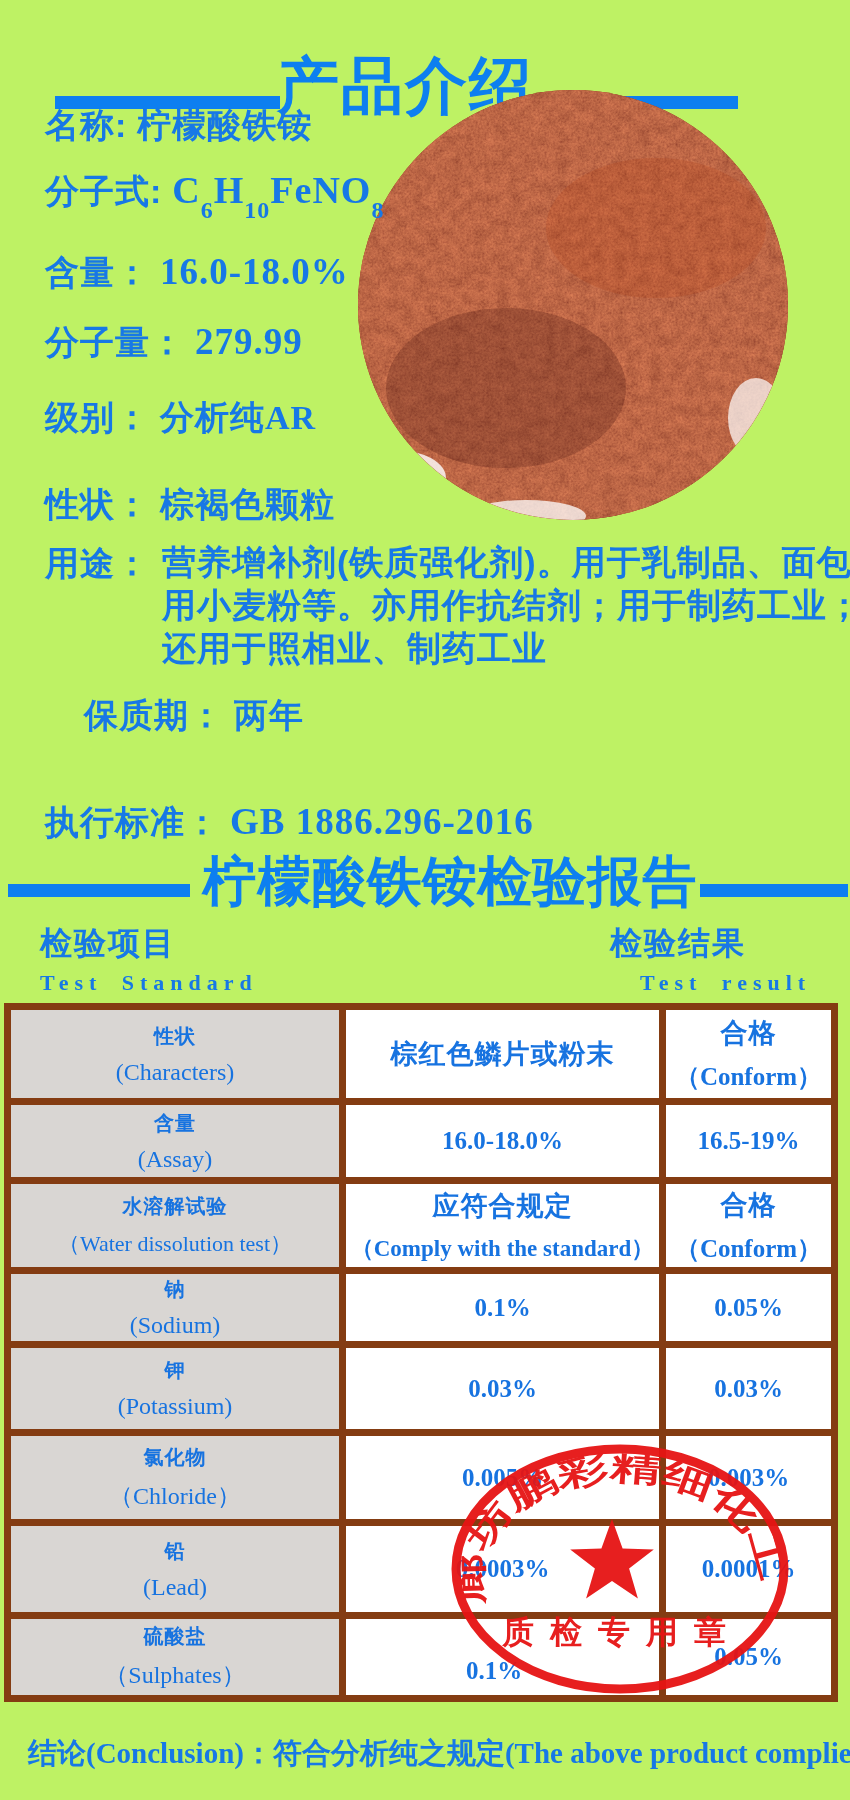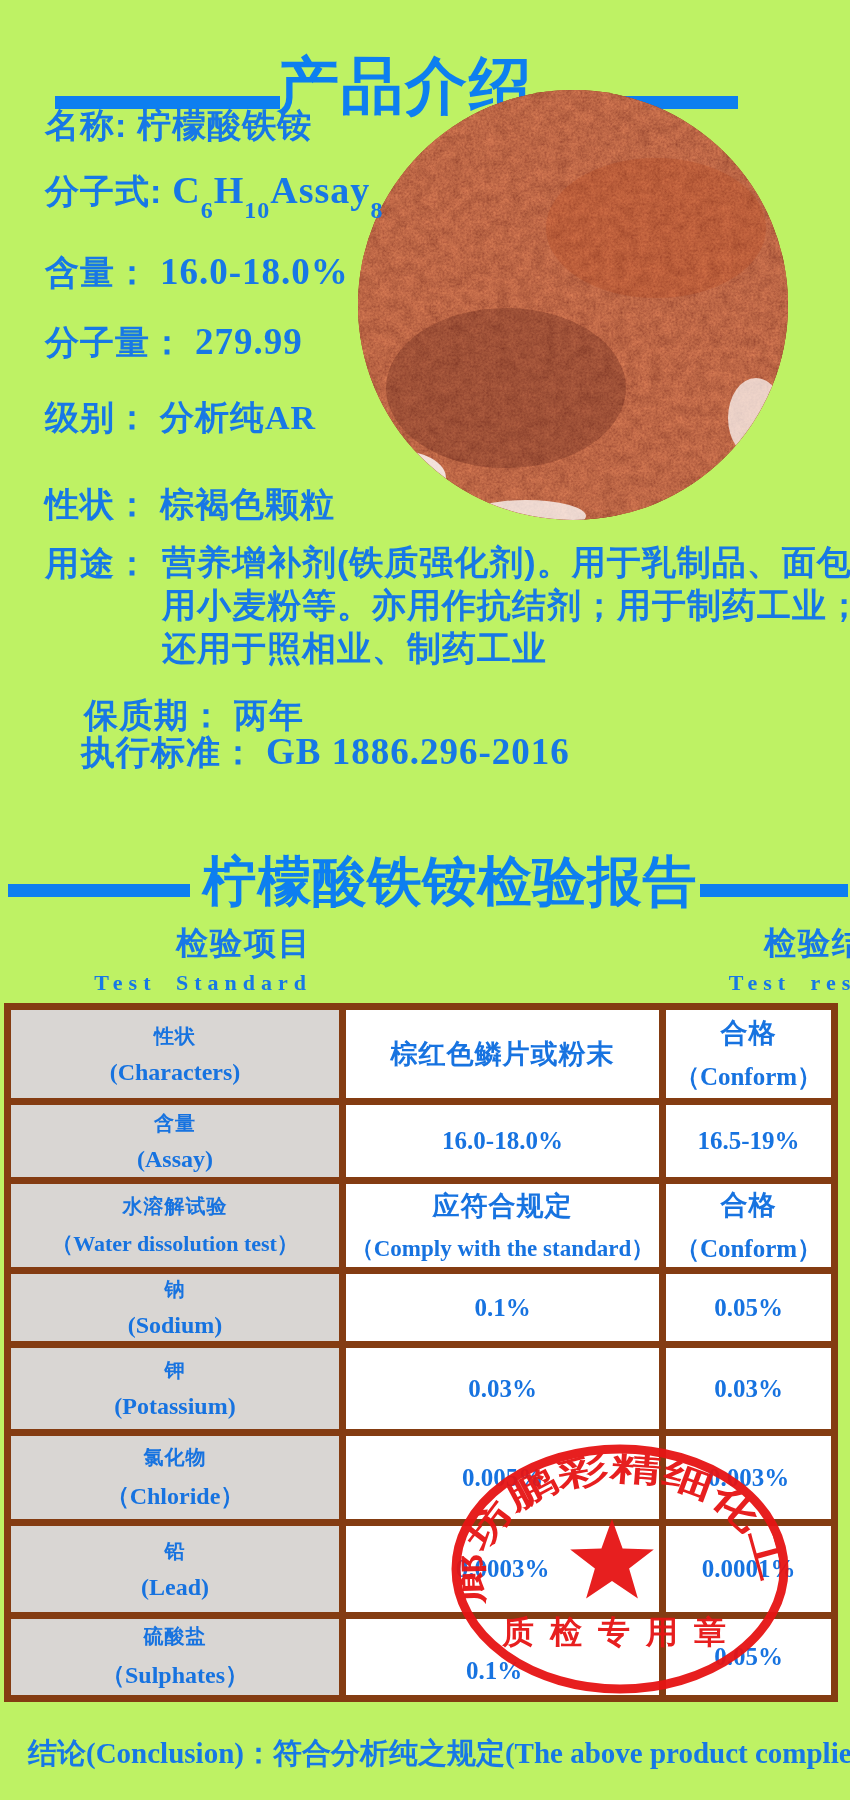--- a/index.html
+++ b/index.html
@@ -27,41 +27,41 @@
   .formula{font-family:"Liberation Serif","Liberation Sans",serif;font-size:38px;}
   .formula sub{font-size:24px;position:relative;top:6px;line-height:0;}
   .usage-row{position:absolute;left:45px;top:541px;display:flex;color:#1778e6;font-weight:700;font-size:34px;}
   .usage-row .lab{margin-right:12px;white-space:nowrap;letter-spacing:1px;}
   .usage-lines div{line-height:43px;letter-spacing:1px;white-space:nowrap;}
   
   .report-title{
     position:absolute;left:195px;top:846px;width:510px;text-align:center;
     font-size:54px;font-weight:700;color:#0d7ff0;letter-spacing:1px;white-space:nowrap;
   }
-  .thead-group{position:absolute;top:922px;text-align:right;color:#1778e6;}
+  .thead-group{position:absolute;top:922px;text-align:left;color:#1778e6;}
   .thead-group .cn{font-size:32px;font-weight:700;letter-spacing:2px;white-space:nowrap;}
   .thead-group .en{
     font-family:"Liberation Serif",serif;font-size:22px;font-weight:700;
     letter-spacing:6px;word-spacing:8px;white-space:nowrap;margin-top:4px;
   }
   
   .qtable{
     position:absolute;left:4px;top:1003px;width:834px;box-sizing:border-box;
     border:7px solid #843c12;background:#843c12;
     display:grid;grid-template-columns:328px 313px 165px;
     grid-template-rows:88px 72px 83px 67px 81px 83px 86px 76px;gap:7px;
   }
   .cell{
     display:flex;flex-direction:column;justify-content:center;align-items:center;
     color:#1773e0;text-align:center;gap:9px;overflow:hidden;
   }
   .c1{background:#d9d6d3;}
   .c2,.c3{background:#ffffff;}
   .cellcn{font-size:20px;font-weight:700;letter-spacing:1px;}
-  .cellen{font-family:"Liberation Serif",serif;font-size:24px;font-weight:700;text-align:center;}
+  .cellen{font-family:"Liberation Serif",serif;font-size:24px;font-weight:400;text-align:center;}
   .cellval{font-family:"Liberation Serif",serif;font-size:25px;font-weight:700;}
   .cellvalcn{font-size:27px;font-weight:700;letter-spacing:1px;}
   
   .stamp{position:absolute;left:450px;top:1443px;width:340px;height:252px;opacity:.95;z-index:5;}
   .stamp-caption{
     position:absolute;left:52px;top:168px;width:240px;text-align:center;
     color:#e61414;font-size:32px;font-weight:700;letter-spacing:16px;white-space:nowrap;
   }
   
   .conclusion{
@@ -105,21 +105,21 @@
         <ellipse cx="170" cy="428" rx="60" ry="16" fill="#ffffff" opacity="0.75"></ellipse>
       </g>
     </svg>
   </div>
 
   <div class="spec" style="top:103px;">
     <span class="lab">名称:</span><span class="val">柠檬酸铁铵</span>
   </div>
 
   <div class="spec" style="top:168px;">
-    <span class="lab">分子式:</span><span class="formula"><span>C</span><sub>6</sub><span>H</span><sub>10</sub><span>Assay</span><sub>8</sub></span>
+    <span class="lab">分子式:</span><span class="formula"><span>C</span><sub>6</sub><span>H</span><sub>10</sub><span>FeNO</span><sub>8</sub></span>
   </div>
 
   <div class="spec" style="top:250px;">
     <span class="lab">含量：</span><span class="val serifv" style="font-size:37px;">16.0-18.0%</span>
   </div>
 
   <div class="spec" style="top:320px;">
     <span class="lab">分子量：</span><span class="val serifv" style="font-size:37px;">279.99</span>
   </div>
 
@@ -137,21 +137,21 @@
       <div>营养增补剂(铁质强化剂)。用于乳制品、面包</div>
       <div>用小麦粉等。亦用作抗结剂；用于制药工业；</div>
       <div>还用于照相业、制药工业</div>
     </div>
   </div>
 
   <div class="spec" style="top:693px;margin-left:39px;">
     <span class="lab">保质期：</span><span class="val">两年</span>
   </div>
 
-  <div class="spec" style="top:730px;margin-left:36px;">
+  <div class="spec" style="top:800px;">
     <span class="lab">执行标准：</span><span class="val serifv" style="font-size:37px;">GB 1886.296-2016</span>
   </div>
 
   <div class="hline" style="left:8px;top:884px;width:182px;"></div>
   <div class="report-title">柠檬酸铁铵检验报告</div>
   <div class="hline" style="left:700px;top:884px;width:148px;"></div>
 
   <div class="thead-group" style="left:40px;width:272px;">
     <div class="cn">检验项目</div>
     <div class="en">Test Standard</div>

